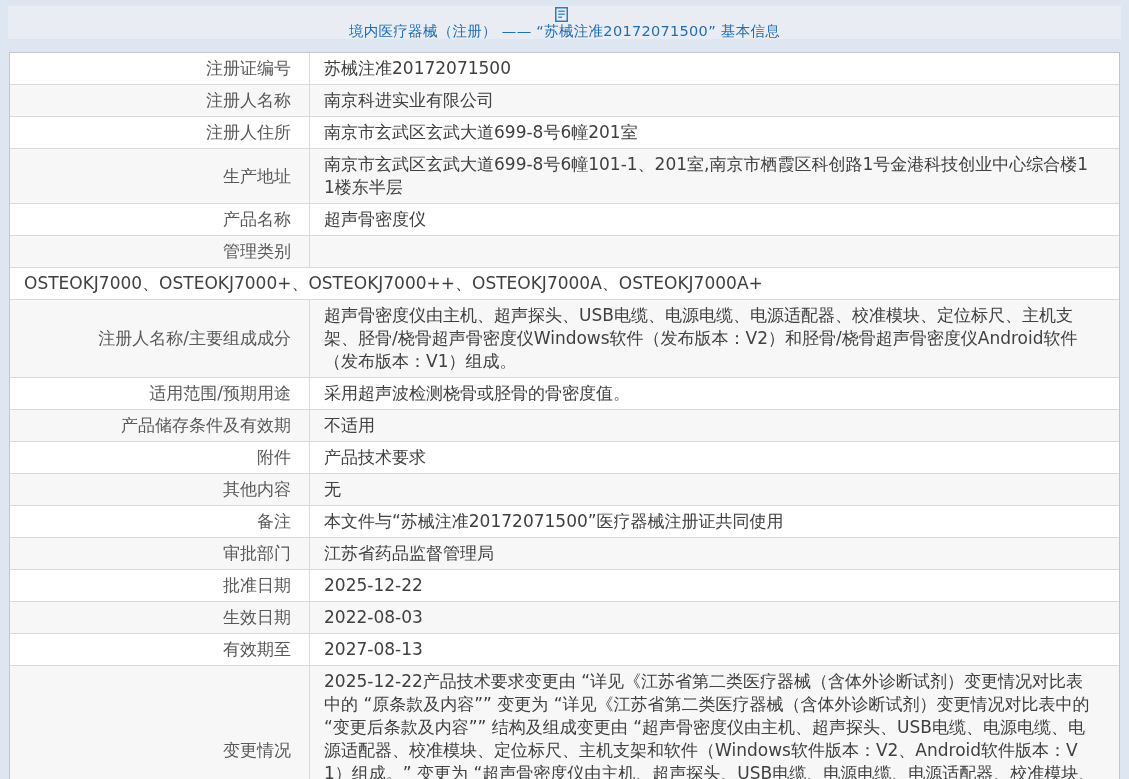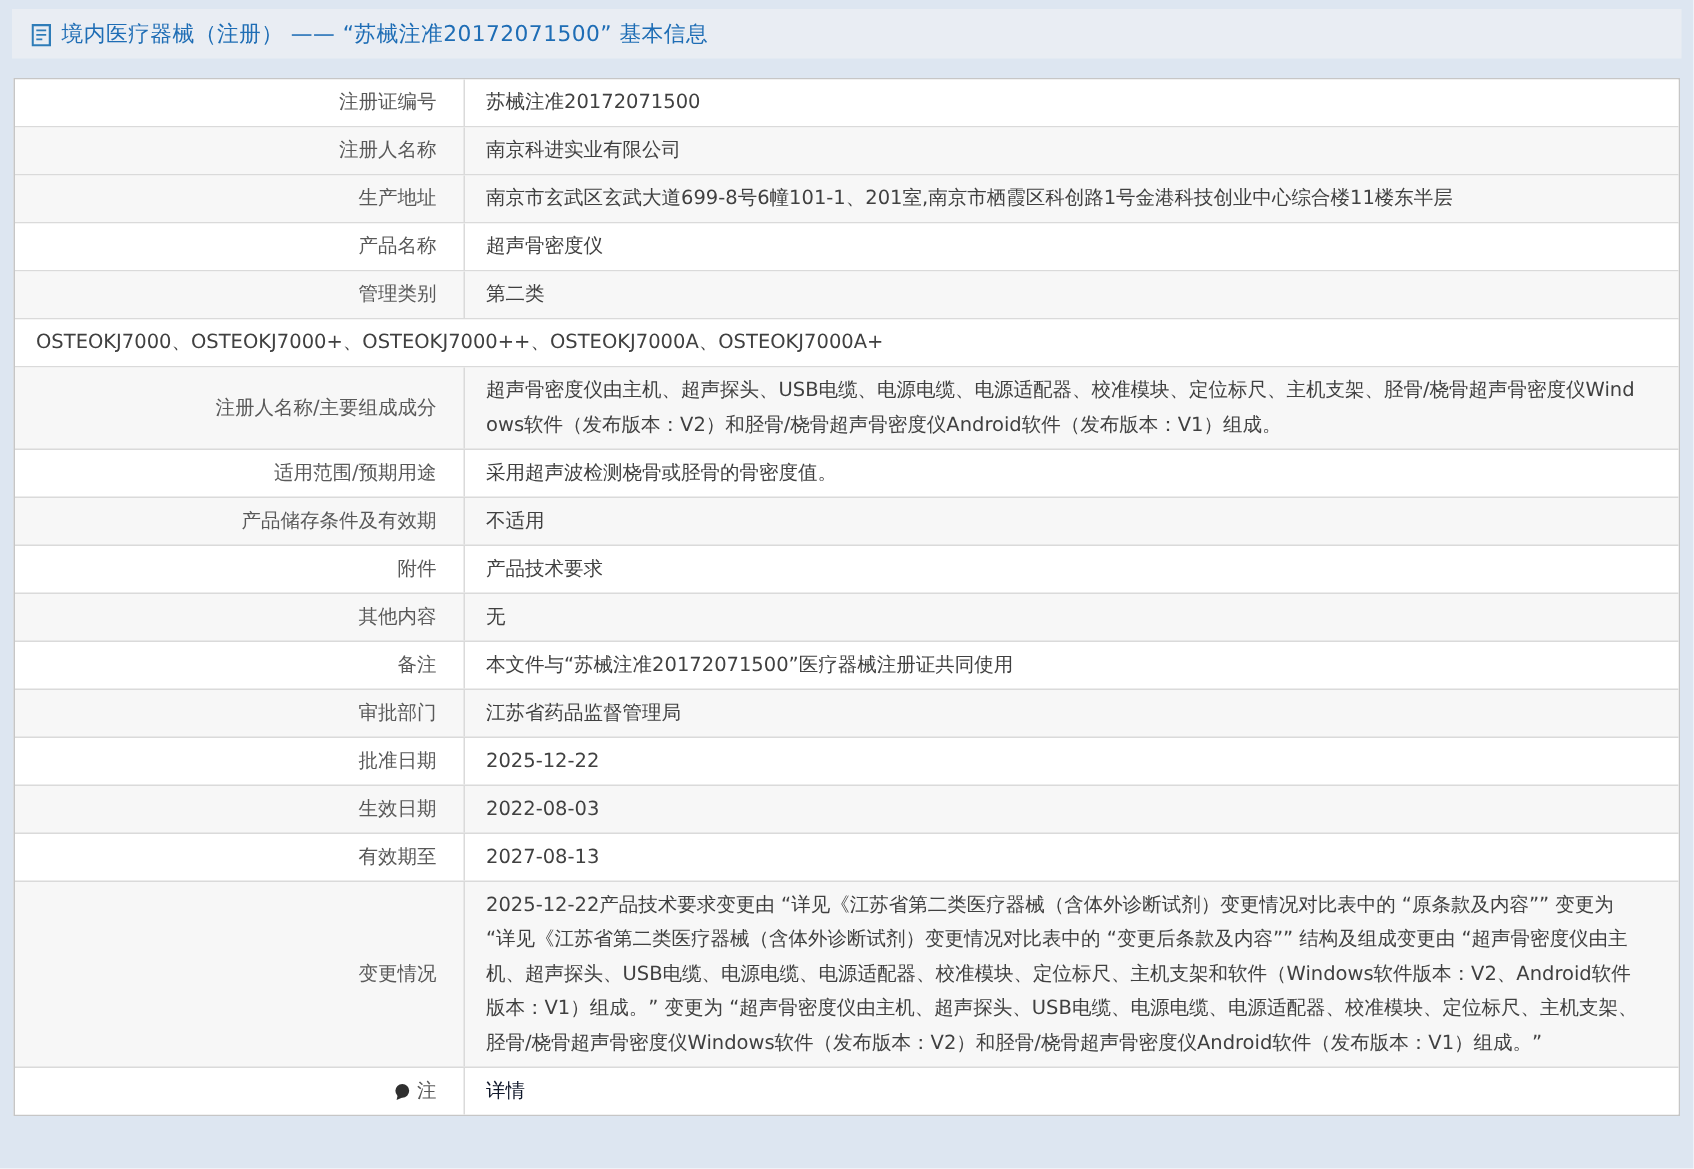--- a/index.html
+++ b/index.html
@@ -8,36 +8,37 @@
     width:1129px; height:779px; overflow:hidden;
     background:#dde6f1;
     font-family:"DejaVu Sans","Liberation Sans",sans-serif;
   }
   .header-bar {
     margin:6px 8px 0 8px;
     height:33px;
     background:#e9edf3;
     display:flex; align-items:center;
     padding:0 13px;
+    flex-direction:column;
   }
   .doc-icon { display:inline-flex; margin-right:7px; margin-top:1px; }
   .header-title { color:#1e6db5; font-size:14.5px; letter-spacing:0.3px; }
   .info-table {
     margin:13px 9px 0 9px;
     background:#ffffff;
     border:1px solid #c6c6c6;
   }
   .row {
     display:flex; align-items:stretch;
     background:#ffffff;
     border-bottom:1px solid #dadada;
   }
   .row:last-child { border-bottom:none; }
   .row.alt { background:#f7f7f7; }
-  .cell { display:flex; align-items:center; font-size:13px; line-height:23px; }
+  .cell { display:flex; align-items:center; font-size:17px; line-height:23px; }
   .cell.label {
     flex:0 0 300px; width:300px;
     justify-content:flex-end; text-align:right;
     padding:4px 18px 4px 8px;
     color:#595959;
     border-right:1px solid #dadada;
   }
   .cell.value {
     flex:1 1 auto;
     padding:4px 22px 4px 14px;
@@ -74,42 +75,47 @@
       </div>
     </div>
     <div class="row alt">
       <div class="cell label">
         <span>注册人名称</span>
       </div>
       <div class="cell value">
         <span>南京科进实业有限公司</span>
       </div>
     </div>
+    <div class="row">
+      <div class="cell label">
+        <span>注册人住所</span>
+      </div>
+      <div class="cell value">
+        <span>南京市玄武区玄武大道699-8号6幢201室</span>
+      </div>
+    </div>
     <div class="row alt">
       <div class="cell label">
         <span>生产地址</span>
       </div>
       <div class="cell value">
         <span>南京市玄武区玄武大道699-8号6幢101-1、201室,南京市栖霞区科创路1号金港科技创业中心综合楼11楼东半层</span>
       </div>
     </div>
     <div class="row">
       <div class="cell label">
         <span>产品名称</span>
       </div>
       <div class="cell value">
         <span>超声骨密度仪</span>
       </div>
     </div>
     <div class="row alt">
       <div class="cell label">
         <span>管理类别</span>
-      </div>
-      <div class="cell value">
-        <span>第二类</span>
       </div>
     </div>
     <div class="row">
       <div class="cell value">
         <span>OSTEOKJ7000、OSTEOKJ7000+、OSTEOKJ7000++、OSTEOKJ7000A、OSTEOKJ7000A+</span>
       </div>
     </div>
     <div class="row alt">
       <div class="cell label">
         <span>注册人名称/主要组成成分</span>

